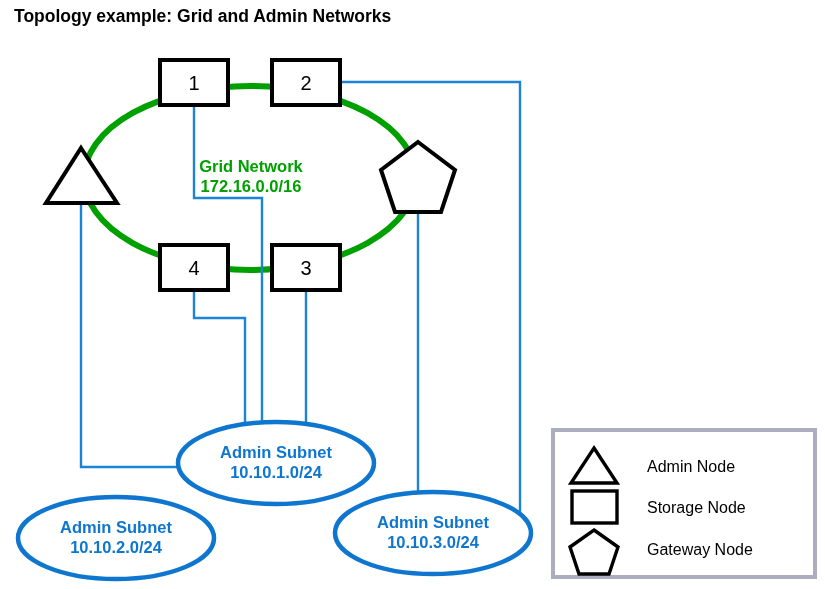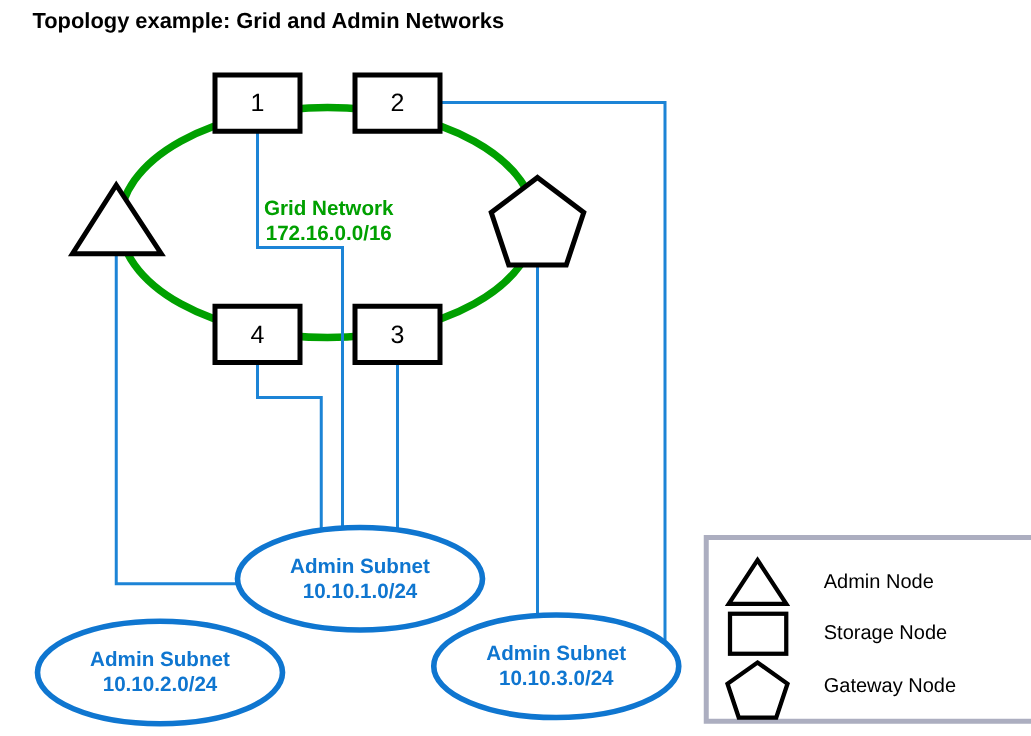--- a/index.html
+++ b/index.html
@@ -9,21 +9,21 @@
   }
   body {
     width: 825px;
     height: 589px;
     position: relative;
     overflow: hidden;
     font-family: "Liberation Sans", sans-serif;
   }
   #diagram-root {
     position: absolute;
-    left: 12px;
+    left: 0;
     top: 0;
     width: 752px;
     height: 589px;
   }
   #diagram-svg {
     position: absolute;
     left: 0;
     top: 0;
     width: 825px;
     height: 589px;

